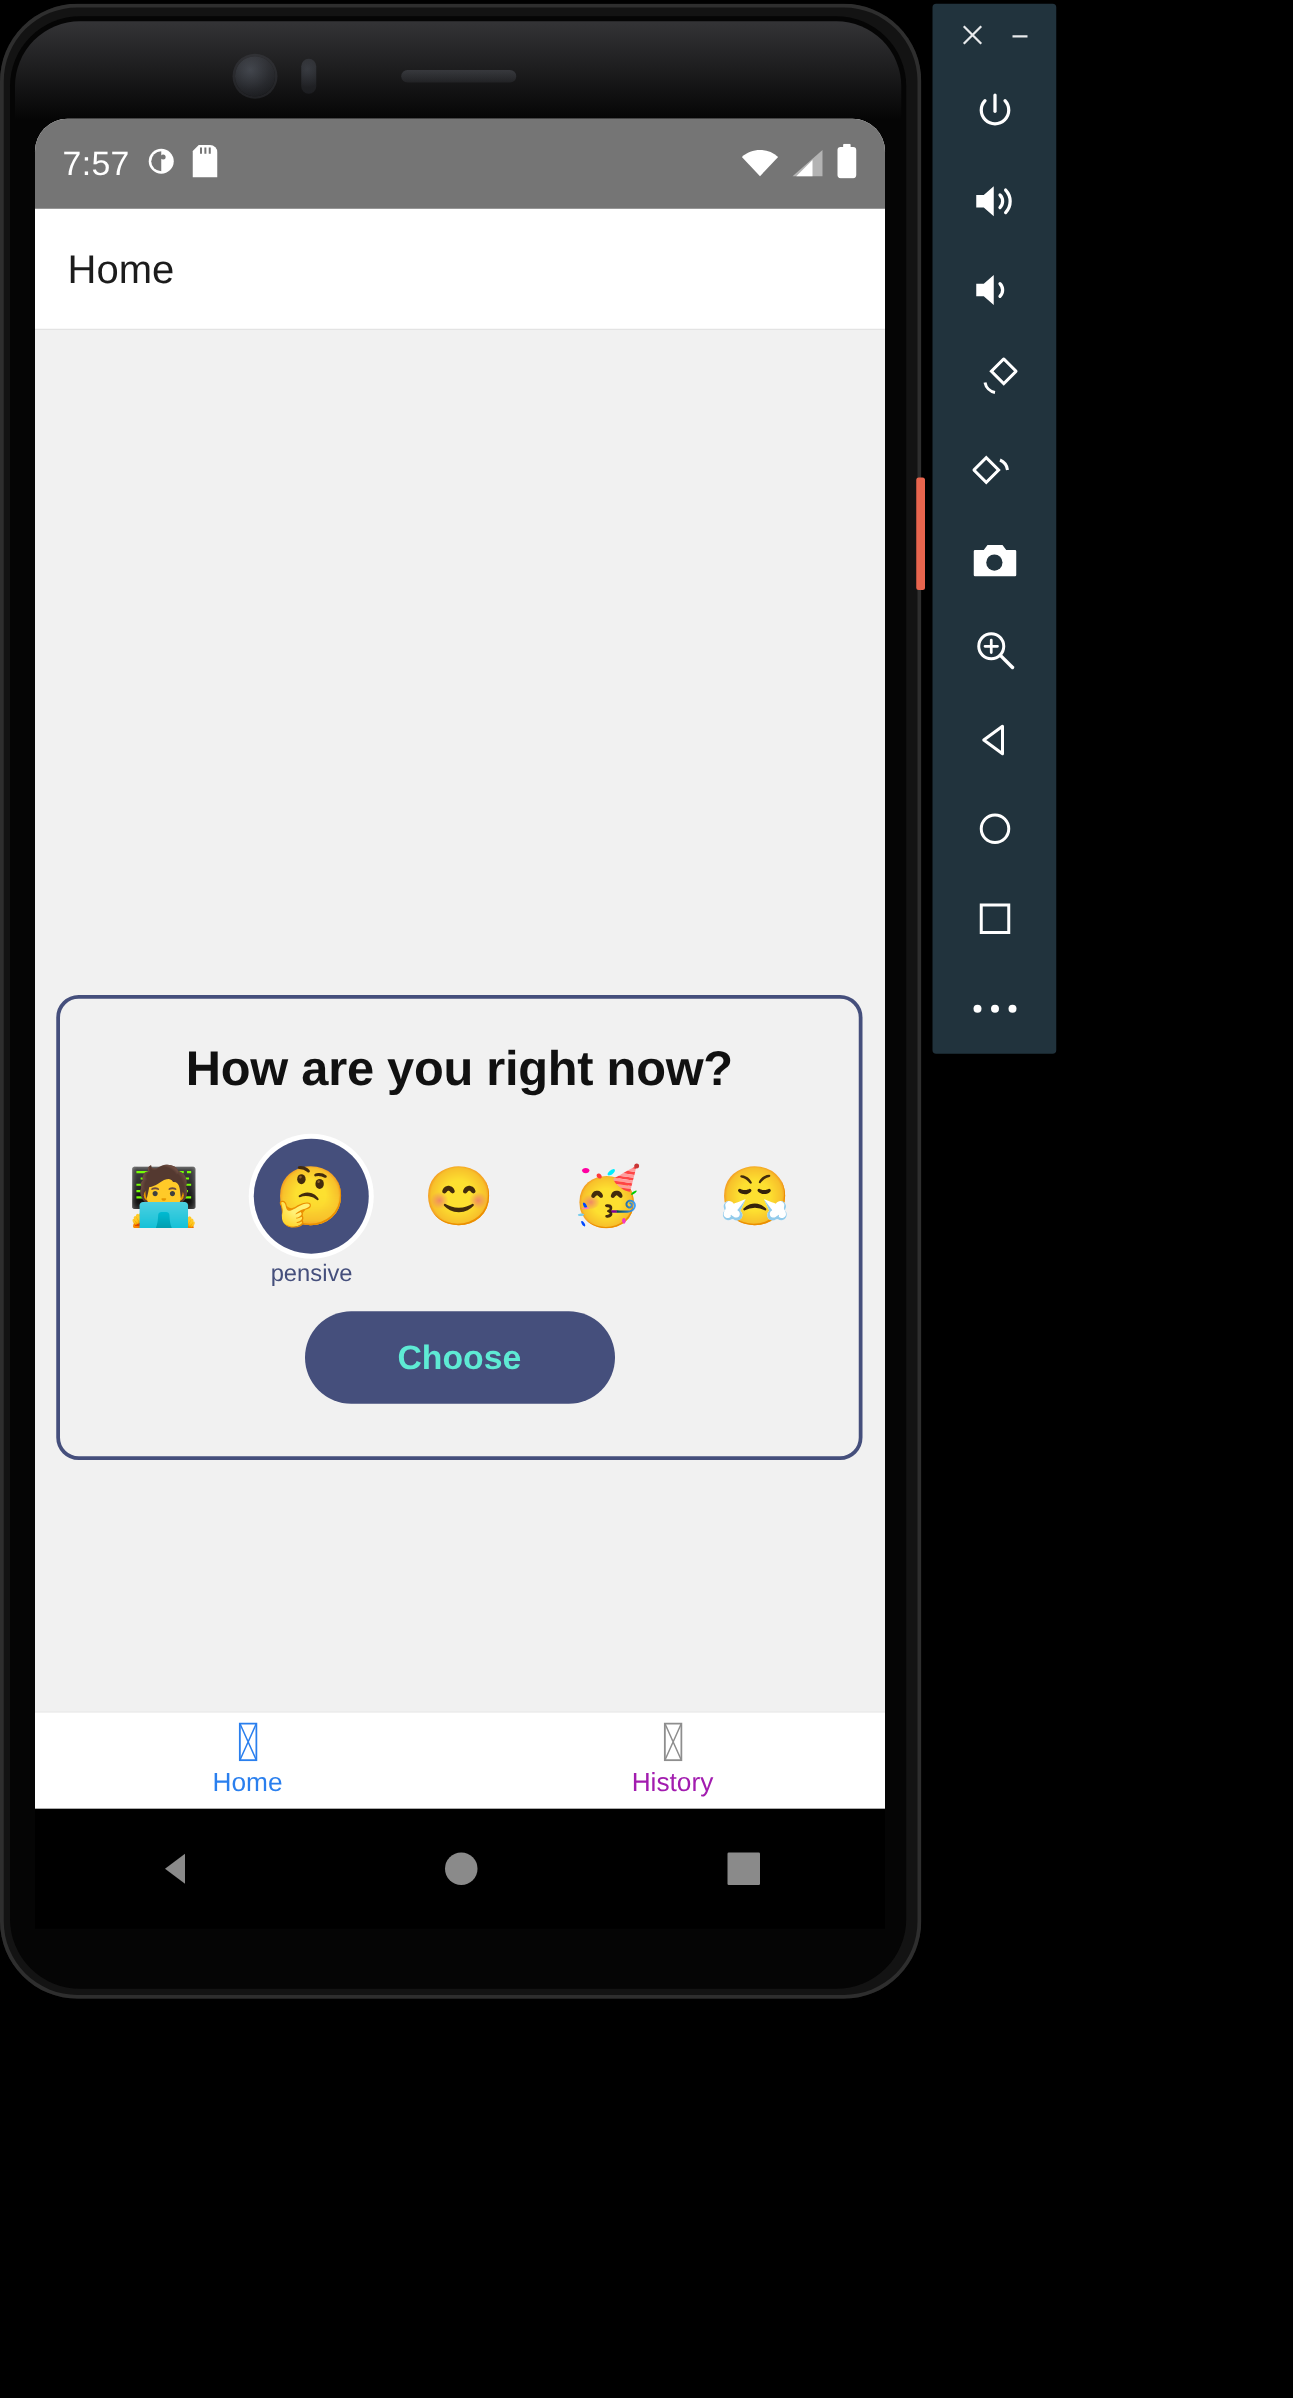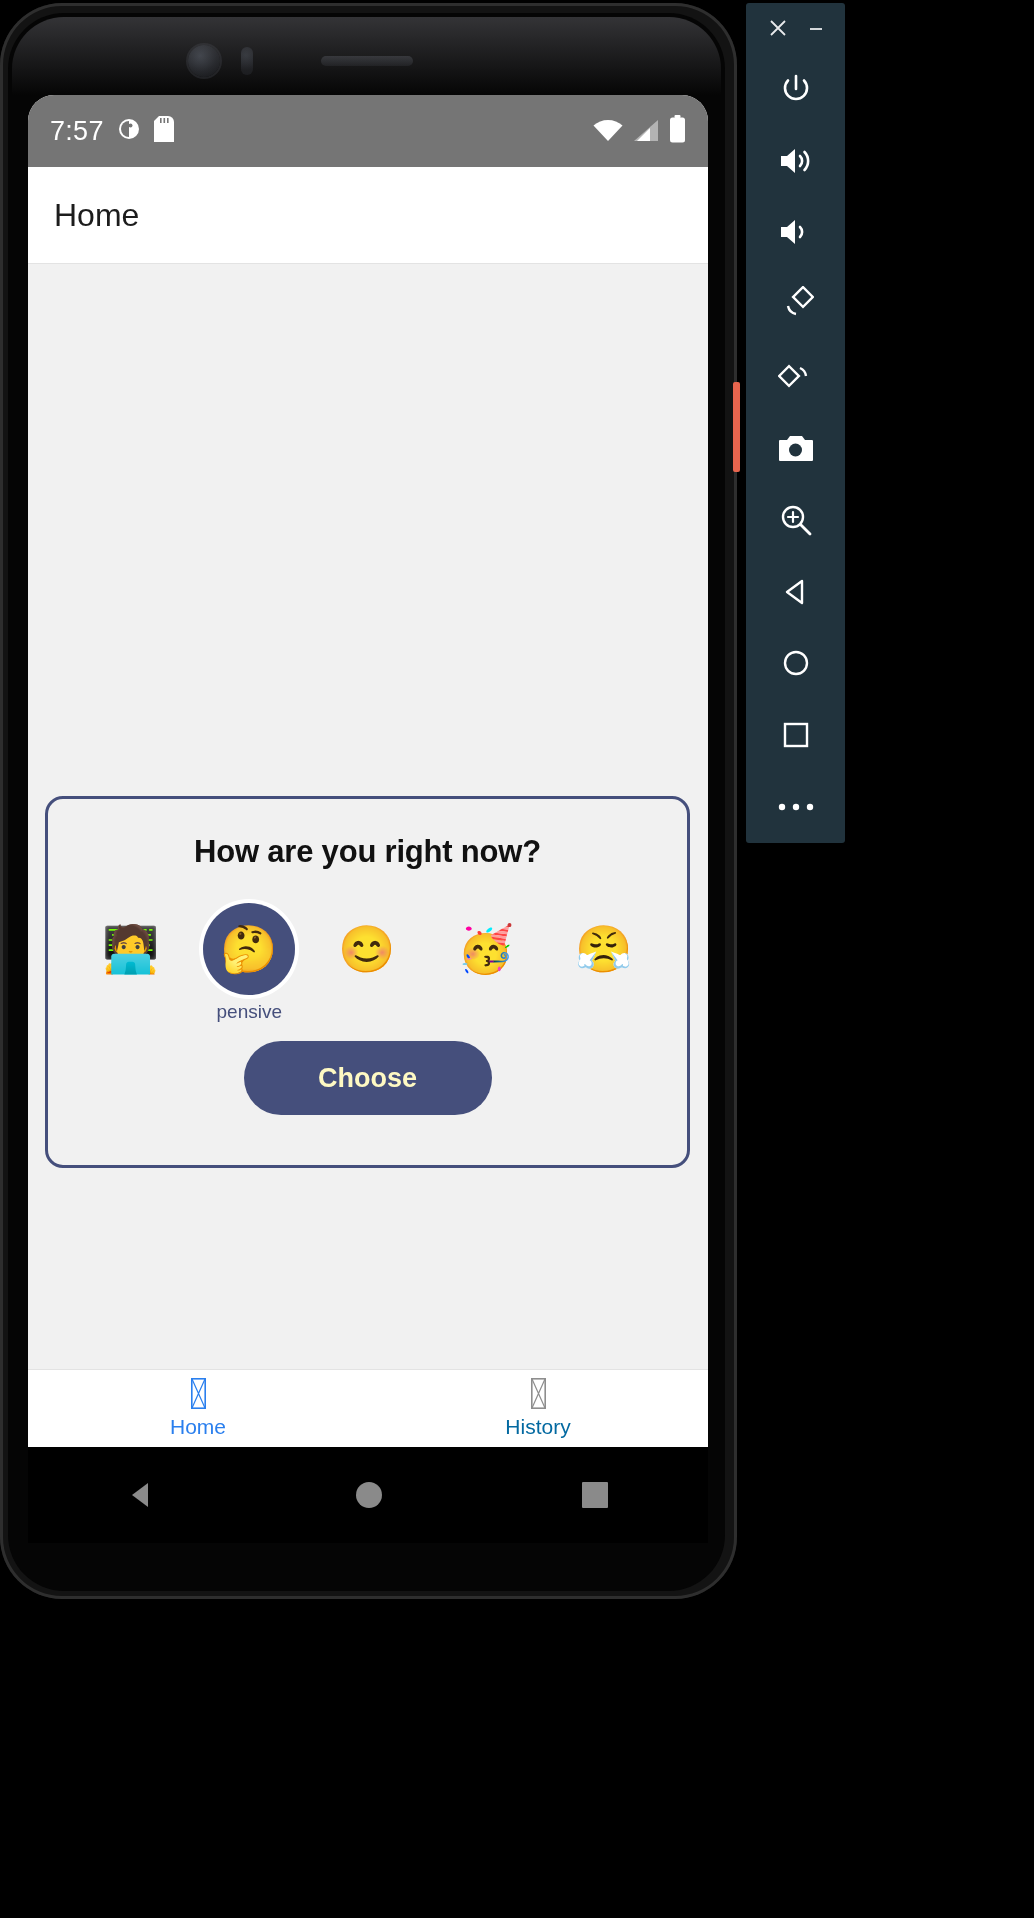--- a/index.html
+++ b/index.html
@@ -92,21 +92,21 @@
   .mood-card {
     position: absolute; left: 17px; top: 532px;
     width: 645px; height: 372px;
     background: #f1f1f1;
     border: 3px solid #454f7c;
     border-radius: 18px;
     display: flex; flex-direction: column; align-items: center;
   }
   .mood-question {
     margin-top: 35px;
-    font-size: 31px; font-weight: bold; color: #111111;
+    font-size: 39px; font-weight: bold; color: #111111;
     letter-spacing: -0.2px;
   }
   .emoji-row {
     margin-top: 33px;
     width: 100%;
     display: flex; align-items: flex-start; justify-content: space-around;
     padding: 0 24px;
   }
   .emoji-item {
     width: 104px;
@@ -124,21 +124,21 @@
   .emoji-label {
     margin-top: 6px;
     font-size: 19px; font-weight: normal; color: #454f7c;
     height: 22px;
   }
   .choose-btn {
     margin-top: 18px;
     width: 248px; height: 74px;
     background: #454f7c;
     border: none; border-radius: 37px;
-    color: #fef9c3; font-size: 27px; font-weight: bold;
+    color: #5eead4; font-size: 27px; font-weight: bold;
     font-family: "Liberation Sans", sans-serif;
     cursor: pointer;
   }
 
   
   .bottomnav {
     height: 78px; background: #ffffff;
     border-top: 1px solid #e3e3e3;
     display: flex; align-items: center;
   }
@@ -146,21 +146,21 @@
     flex: 1; display: flex; flex-direction: column;
     align-items: center; justify-content: center; gap: 6px;
   }
   .tofu {
     width: 15px; height: 31px;
     position: relative;
   }
   .tofu svg { display: block; }
   .nav-label { font-size: 21px; }
   .nav-item.active .nav-label { color: #2a7fee; }
-  .nav-item .nav-label { color: #0369a1; }
+  .nav-item .nav-label { color: #a21caf; }
 
   
   .sysnav {
     position: absolute; left: 28px; top: 1447px;
     width: 680px; height: 96px; background: #000000;
     display: flex; align-items: center; justify-content: space-around;
   }
   .sysnav-btn { display: flex; align-items: center; justify-content: center; }
 
   

